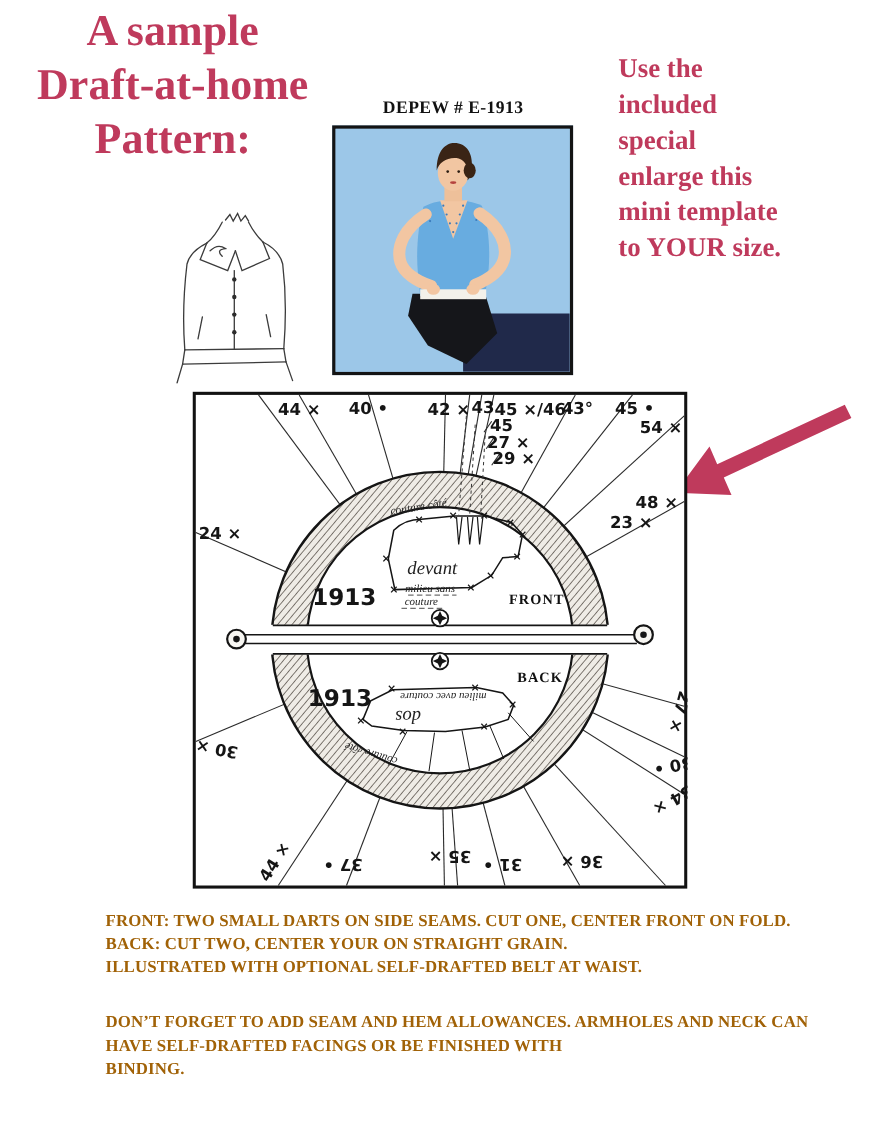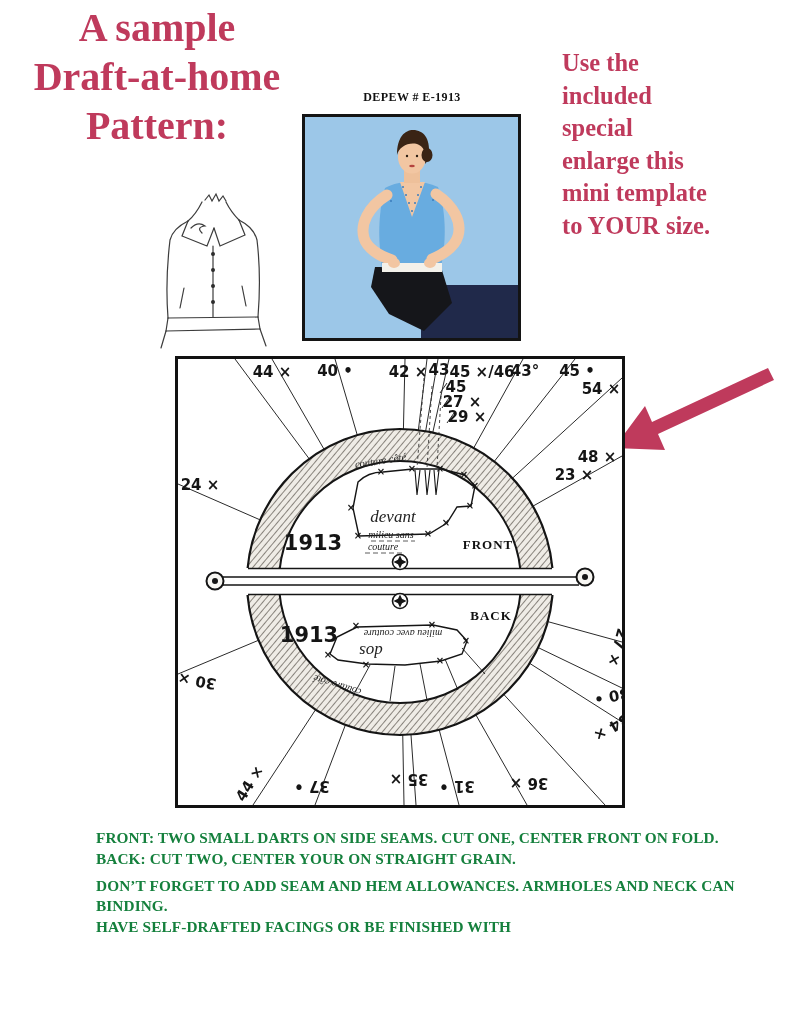--- a/index.html
+++ b/index.html
@@ -9,34 +9,34 @@
   .title {
     left:4px; top:4px; width:306px; text-align:center;
     color:var(--accent-pink,#bf3a5c); font-size:40px; line-height:1.22; font-weight:600;
   }
   .ruler-note {
     left:562px; top:12px; width:212px; text-align:left;
     color:var(--accent-pink,#bf3a5c); font-size:24.5px; line-height:1.33; font-weight:600;margin-top:35px;
   }
   .pattern-number {
     left:294px; top:90px; width:236px; text-align:center;
-    font-weight:bold; font-size:12px; letter-spacing:.4px; color:#111;
+    font-weight:bold; font-size:16px; letter-spacing:.4px; color:#111;
   }
   .frame {
     left:302px; top:114px; width:219px; height:227px;
     border:3px solid #141414; background:#9cc7e8;
   }
   .sketch { left:158px; top:190px; }
   .arrow-svg { left:606px; top:366px; }
   .diagram-svg { left:175px; top:356px; }
   .instructions {
-    left:96px; top:828px; width:650px; color:#15803d;
+    left:96px; top:828px; width:650px; color:#a16207;
     font-weight:bold; font-size:15.3px; line-height:1.36; letter-spacing:.1px;
   }
-  .instructions .para2 { margin-top:6px; }
+  .instructions .para2 { margin-top:30px; }
   .num { font-family:"DejaVu Sans", sans-serif; font-weight:bold; font-size:15px; fill:#151515; }
   .yr  { font-family:"DejaVu Sans", sans-serif; font-weight:bold; font-size:21px; fill:#151515; }
   .mk  { font-family:"DejaVu Sans", sans-serif; font-weight:bold; font-size:10px; fill:#151515; }
   .piece-label { font-family:"Liberation Serif", serif; font-weight:bold; font-size:13px; fill:#111; letter-spacing:1px; }
   .hand { font-family:"Liberation Serif", serif; font-style:italic; fill:#222; }
   .arrow-shape { fill:var(--accent-pink,#bf3a5c); }
 </style>
 </head>
 <body>
 
@@ -264,19 +264,20 @@
     <text class="num" x="234" y="424" transform="rotate(180 234 421)">35 ×</text>
     <text class="num" x="282" y="431" transform="rotate(180 282 428)">31 •</text>
     <text class="num" x="354" y="428" transform="rotate(180 354 425)">36 ×</text>
   </g>
 </svg>
 
 <div class="abs instructions">
   <div>
     <div>FRONT: TWO SMALL DARTS ON SIDE SEAMS. CUT ONE, CENTER FRONT ON FOLD.</div>
     <div>BACK: CUT TWO, CENTER YOUR ON STRAIGHT GRAIN.</div>
+    <div>ILLUSTRATED WITH OPTIONAL SELF-DRAFTED BELT AT WAIST.</div>
   </div>
   <div class="para2">
     <div>DON’T FORGET TO ADD SEAM AND HEM ALLOWANCES. ARMHOLES AND NECK CAN</div>
+    <div>HAVE SELF-DRAFTED FACINGS OR BE FINISHED WITH</div>
     <div>BINDING.</div>
-    <div>HAVE SELF-DRAFTED FACINGS OR BE FINISHED WITH</div>
   </div>
 </div>
 
 </body></html>

